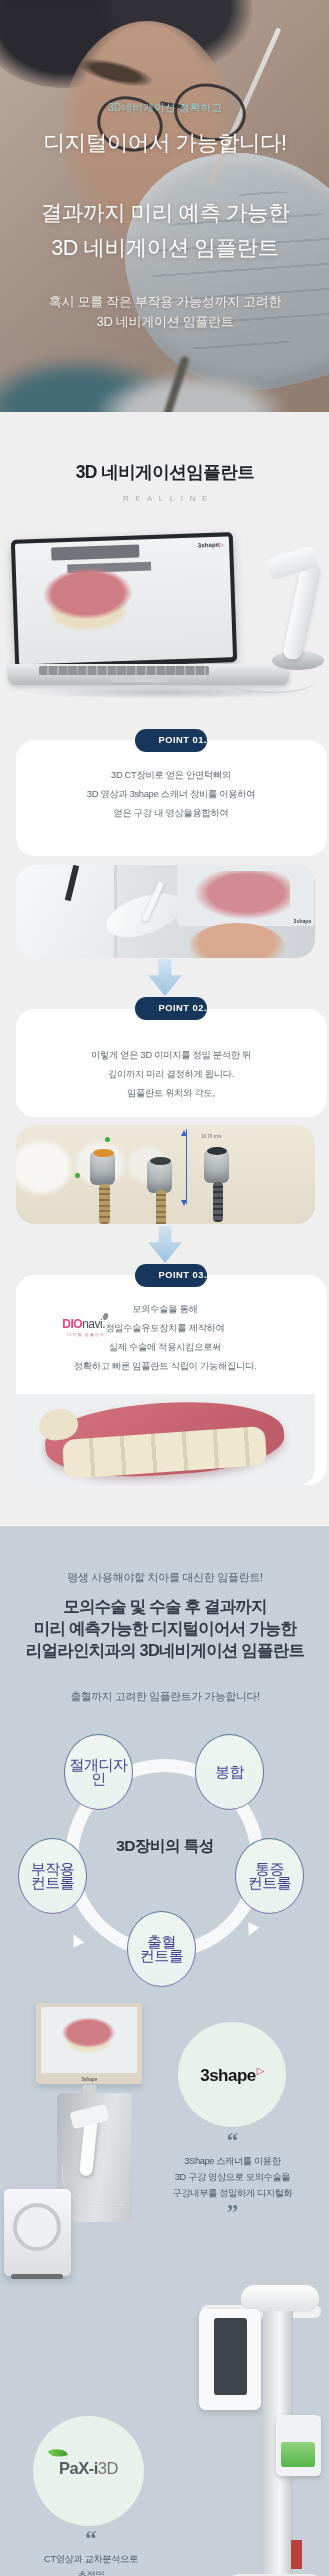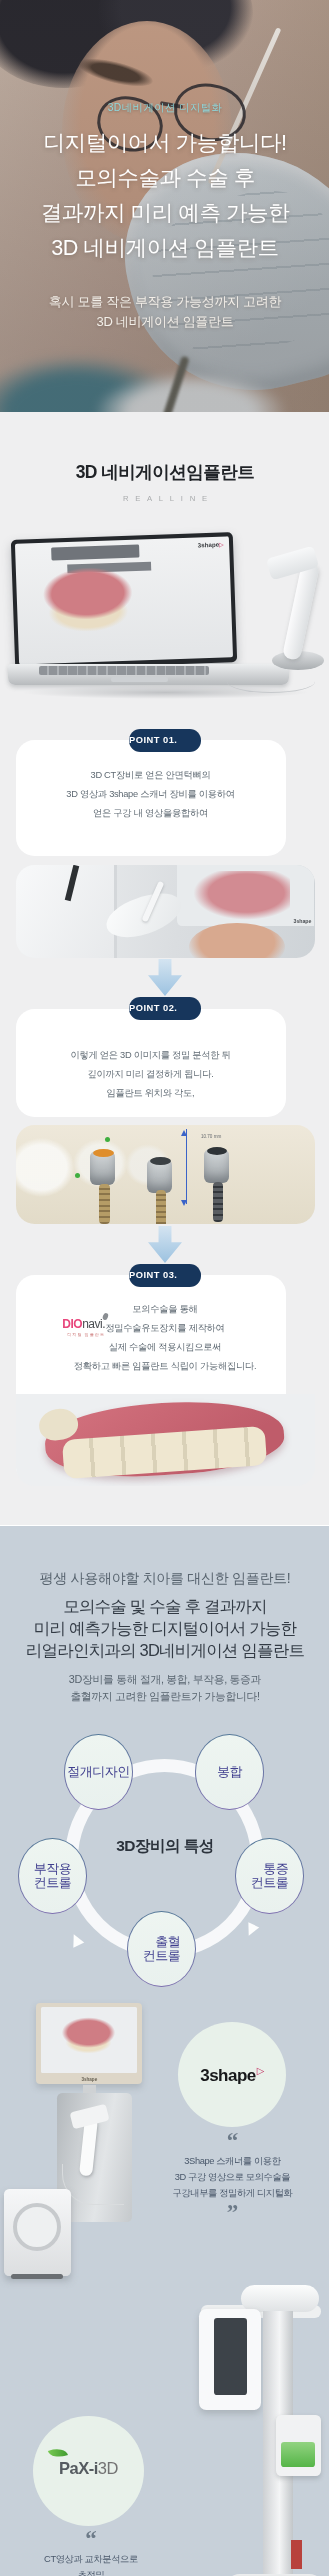--- a/index.html
+++ b/index.html
@@ -64,24 +64,24 @@
     background:linear-gradient(#eceeef,#b7babd);box-shadow:0 2.6px 4.1px rgba(110,115,120,.3)}
   .lap-keys{left:31px;top:2.1px;width:170px;height:9.3px;border-radius:2.1px;
     background:repeating-linear-gradient(90deg,#8f9398 0 8.2px,#aeb2b6 8.2px 9.8px)}
   .lap-pad{left:103px;top:13px;width:57px;height:5.2px;border-radius:2.1px;background:#cdd0d3}
   .sc-base{left:272px;top:120px;width:52px;height:18.5px;border-radius:50%;background:linear-gradient(#dfe1e3,#a9adb0)}
   .sc-body{left:292px;top:31px;width:17.5px;height:98px;border-radius:8.2px;background:linear-gradient(90deg,#fbfbfc,#dcdfe1);transform:rotate(12deg);box-shadow:1px 2.1px 4.1px rgba(120,125,130,.35)}
   .sc-head{left:268px;top:20.6px;width:49px;height:21.6px;border-radius:5.2px;background:linear-gradient(#f7f8f9,#dfe2e4);transform:rotate(-16deg)}
   .sc-cable{left:227px;top:139px;width:88px;height:23px;border-bottom:1.5px solid #c6c9cc;border-radius:50%}
 
   
-  .badge{position:absolute;left:129px;width:72px;height:23px;border-radius:11.3px;background:#17365c;
-    color:#fff;font-size:9.3px;font-weight:700;letter-spacing:0.5px;text-align:left;line-height:23px;z-index:3}
+  .badge{position:absolute;left:135px;width:72px;height:23px;border-radius:11.3px;background:#17365c;
+    color:#fff;font-size:9.3px;font-weight:700;letter-spacing:0.5px;text-align:right;line-height:23px;z-index:3}
   .b1{top:729px}.b2{top:997px}.b3{top:1264px}
-  .card{position:absolute;left:15.5px;width:270px;background:#fff;border-radius:18.5px;z-index:2}
+  .card{position:absolute;left:15.5px;width:311px;background:#fff;border-radius:18.5px;z-index:2}
   .card-txt{width:100%;text-align:center;font-size:9.3px;line-height:19px;color:#5f6a73;letter-spacing:-0.3px}
   .c1{top:740px;height:116px;padding-top:26px}
   .c2{top:1009px;height:108px;padding-top:37px}
   .c3{top:1275px;height:210px;padding-top:25px}
   .card-photo{position:absolute;left:15.5px;width:299px;border-radius:18.5px;overflow:hidden;z-index:2}
 
   
   .ph1{top:865px;height:93px;background:linear-gradient(100deg,#eff1f2,#dadde0 55%,#ced3d7)}
   .p1-coat{left:0;top:0;width:34%;height:100%;background:linear-gradient(120deg,#f8f9fa,#e7e9eb);border-right:3.1px solid #d4d7da}
   .p1-collar{left:18%;top:0;width:6.2px;height:36px;background:#2d3033;transform:rotate(14deg)}
@@ -130,37 +130,37 @@
     background:repeating-linear-gradient(90deg,#efe7d0 0 27px,#d9d1b8 27px 31px)}
   .t3-tooth{left:8%;top:16%;width:13%;height:34%;border-radius:50% 50% 45% 45%;background:#e9e1ca;transform:rotate(-10deg)}
 
   
   .arrow-down{position:absolute;left:148px;width:34px;height:37px;
     background:linear-gradient(#d4e4f1,#9cc2e0);
     clip-path:polygon(31% 0,69% 0,69% 44%,100% 44%,50% 100%,0 44%,31% 44%)}
   .a1{top:959px}.a2{top:1226px}
 
   
-  .benefit-eyebrow{top:1570px;font-size:14px;color:#57636e;letter-spacing:-0.3px}
-  .benefit-line{height:22px;font-size:16.5px;font-weight:400;color:#333b45;letter-spacing:-0.8px}
+  .benefit-eyebrow{top:1570px;font-size:11px;color:#57636e;letter-spacing:-0.3px}
+  .benefit-line{height:22px;font-size:16.5px;font-weight:700;color:#333b45;letter-spacing:-0.8px}
   .bt0{top:1596px}.bt1{top:1618px}.bt2{top:1640px}
   .benefit-sub{font-size:10.8px;color:#57636e;letter-spacing:-0.3px}
   .bs0{top:1673px}.bs1{top:1690px}
 
   
   .ring{position:absolute;left:65px;top:1759px;width:199px;height:199px;border-radius:50%;border:13.4px solid rgba(255,255,255,.85)}
   .ra{position:absolute;width:0;height:0;border:6.7px solid transparent}
   .ra1{left:201px;top:1751px;border-left:12.4px solid rgba(255,255,255,.95);transform:rotate(18deg)}
   .ra2{left:241px;top:1927px;border-left:12.4px solid rgba(255,255,255,.95);transform:rotate(115deg)}
   .ra3{left:66px;top:1931px;border-left:12.4px solid rgba(255,255,255,.95);transform:rotate(245deg)}
   .diagram-center{top:1836px;font-size:15.5px;font-weight:600;color:#2b323c;letter-spacing:-0.5px}
   .oval{position:absolute;width:69px;height:76px;border-radius:50%;border:1.5px solid transparent;
     background:linear-gradient(#eef5f1,#e9f1ee) padding-box,linear-gradient(#567a99,#7e6fb0) border-box;
-    display:flex;align-items:center;justify-content:center;text-align:right;
-    font-size:13px;line-height:14px;color:#3f3e8e;white-space:pre-line;letter-spacing:-0.5px}
+    display:flex;align-items:center;justify-content:center;text-align:center;
+    font-size:15px;line-height:14px;color:#3f3e8e;white-space:pre-line;letter-spacing:-0.5px}
   .o1{left:64px;top:1734px}.o2{left:195px;top:1734px}
   .o3{left:18px;top:1838px}.o4{left:235px;top:1838px}.o5{left:127px;top:1911px}
 
   
   .tower{position:absolute;left:26px;top:1994px;width:126px;height:238px}
   .tower .abs{position:absolute}
   .tw-mon{left:10.3px;top:9.3px;width:106px;height:81px;background:#ddd6c8;border-radius:4.1px;box-shadow:0 3.1px 6.2px rgba(120,125,130,.3)}
   .tw-scr{left:5.2px;top:4.1px;right:5.2px;bottom:11.3px;background:#eceef0;border-radius:1.5px;overflow:hidden}
   .tw-teeth{left:8.2px;top:7.2px;width:77px;height:44px;background:
     radial-gradient(ellipse 36px 20.6px at 50% 40%,#cf7d84 0 58%,rgba(207,125,132,0) 74%),
@@ -224,23 +224,22 @@
     <div class="h-pleat" style="position:absolute"></div>
     <div class="h-strap" style="position:absolute"></div>
     <div class="h-glass g-l"></div>
     <div class="h-glass g-r"></div>
     <div class="g-b" style="position:absolute"></div>
     <div class="shp h-teal"></div>
     <div class="shp h-glove"></div>
     <div class="h-tool" style="position:absolute"></div>
     <div class="h-dim"></div>
   </div>
-  <div class="abs ctr hero-eyebrow">3D네비게이션 디지털화</div>
+  <div class="abs ctr hero-eyebrow">3D네비게이션 정확하고</div>
   <div class="abs ctr hero-line hl0">디지털이어서 가능합니다!</div>
-  <div class="abs ctr hero-line hl1">모의수술과 수술 후</div>
   <div class="abs ctr hero-line hl2">결과까지 미리 예측 가능한</div>
   <div class="abs ctr hero-line hl3">3D 네비게이션 임플란트</div>
   <div class="abs ctr hero-sub hs0">혹시 모를 작은 부작용 가능성까지 고려한</div>
   <div class="abs ctr hero-sub hs1">3D 네비게이션 임플란트</div>
 
   <div class="abs ctr intro-title">3D 네비게이션임플란트</div>
   <div class="abs ctr watermark wm-intro">REALLINE</div>
 
   <div class="laptop">
     <div class="abs lap-shadow"></div>
@@ -321,21 +320,20 @@
   <div class="card-photo ph3">
     <div class="abs t3-gum"></div>
     <div class="abs t3-teeth"></div>
     <div class="abs t3-tooth"></div>
   </div>
 
   <div class="abs ctr benefit-eyebrow">평생 사용해야할 치아를 대신한 임플란트!</div>
   <div class="abs ctr benefit-line bt0">모의수술 및 수술 후 결과까지</div>
   <div class="abs ctr benefit-line bt1">미리 예측가능한 디지털이어서 가능한</div>
   <div class="abs ctr benefit-line bt2">리얼라인치과의 3D네비게이션 임플란트</div>
-  <div class="abs ctr benefit-sub bs0">3D장비를 통해 절개, 봉합, 부작용, 통증과</div>
   <div class="abs ctr benefit-sub bs1">출혈까지 고려한 임플란트가 가능합니다!</div>
 
   <div class="ring"></div>
   <div class="ra ra1"></div>
   <div class="ra ra2"></div>
   <div class="ra ra3"></div>
   <div class="abs ctr diagram-center">3D장비의 특성</div>
   <div class="oval o1">절개디자인</div>
   <div class="oval o2">봉합</div>
   <div class="oval o3">부작용

